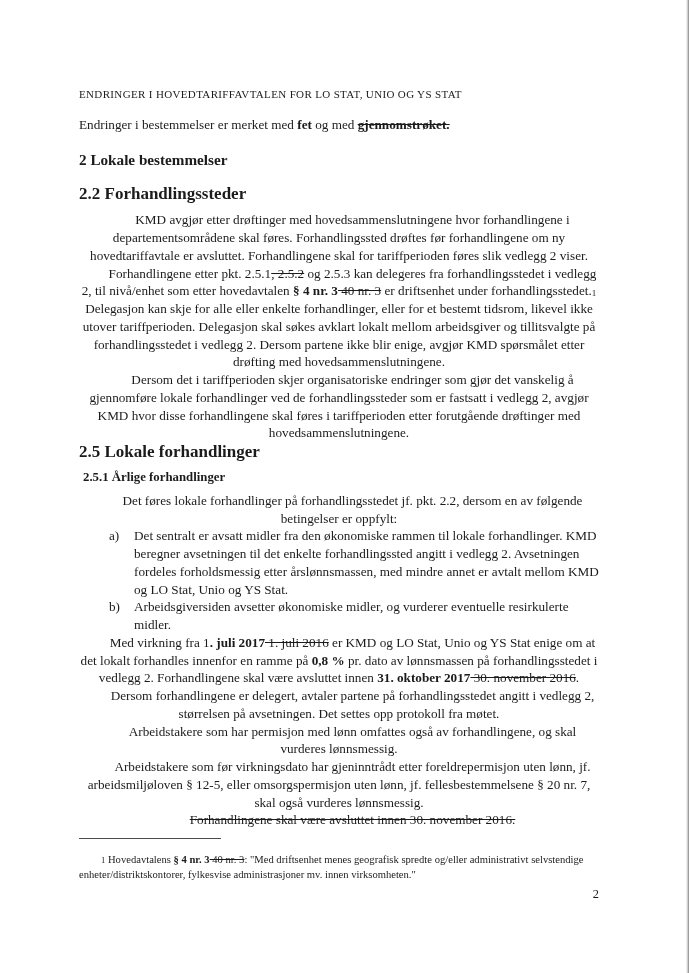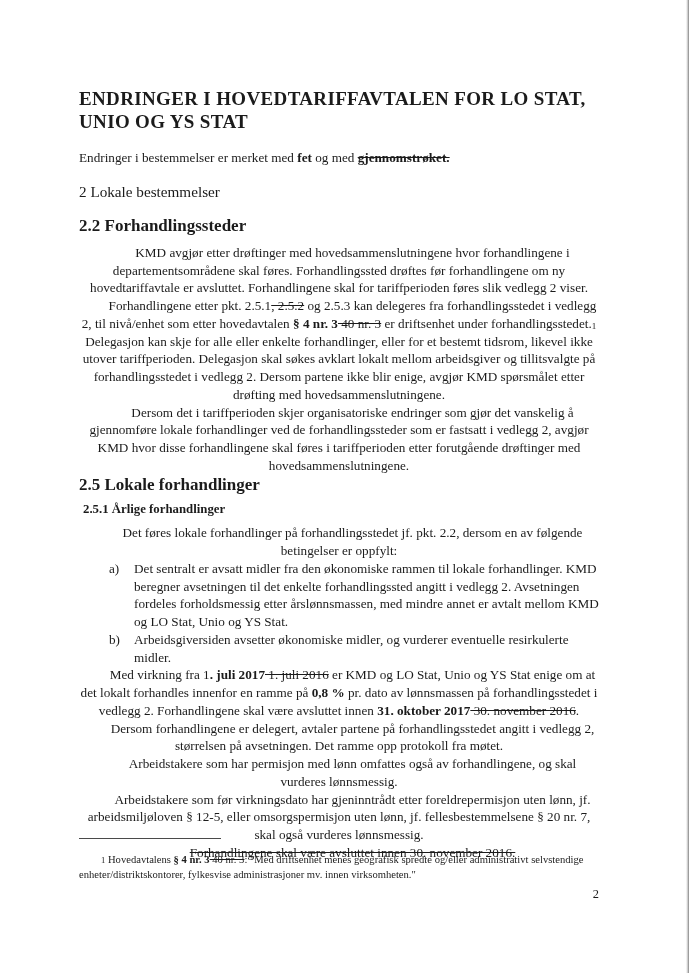--- a/index.html
+++ b/index.html
@@ -29,34 +29,34 @@
   .page {
     position: absolute;
     left: 0;
     top: 0;
     width: 689px;
     height: 973px;
     box-sizing: border-box;
     padding: 88px 90px 0 79px;
   }
   .doc-title {
-    font-size: 19px;
-    font-weight: bold;
+    font-size: 11px;
+    font-weight: normal;
     letter-spacing: 0.35px;
     margin: 0 0 15px 0;
     line-height: 1.2;
   }
   .lede {
     font-size: 13.2px;
     line-height: 1.33;
     margin: 4px 0 17px 0;
   }
   h2.h-major {
     font-size: 15.2px;
-    font-weight: normal;
+    font-weight: bold;
     margin: 0 0 15px 0;
     line-height: 1.2;
   }
   h3.h-minor {
     font-size: 17px;
     font-weight: bold;
     margin: 0 0 7px 0;
     line-height: 1.2;
   }
   .h-gap-top {
@@ -163,21 +163,21 @@
 
   <p class="body">Det føres lokale forhandlinger på forhandlingsstedet jf. pkt. 2.2, dersom en av følgende betingelser er oppfylt:</p>
 
   <ol class="alpha">
     <li><span class="marker">a)</span><span>Det sentralt er avsatt midler fra den økonomiske rammen til lokale forhandlinger. KMD beregner avsetningen til det enkelte forhandlingssted angitt i vedlegg 2. Avsetningen fordeles forholdsmessig etter årslønnsmassen, med mindre annet er avtalt mellom KMD og LO Stat, Unio og YS Stat.</span></li>
     <li><span class="marker">b)</span><span>Arbeidsgiversiden avsetter økonomiske midler, og vurderer eventuelle resirkulerte midler.</span></li>
   </ol>
 
   <p class="body"><span>Med virkning fra 1</span><span class="bold">. juli 2017</span><span class="strike"> 1. juli 2016</span><span> er KMD og LO Stat, Unio og YS Stat enige om at det lokalt forhandles innenfor en ramme på </span><span class="bold">0,8 %</span><span> pr. dato av lønnsmassen på forhandlingsstedet i vedlegg 2. Forhandlingene skal være avsluttet innen </span><span class="bold">31. oktober 2017</span><span class="strike"> 30. november 2016</span><span>.</span></p>
 
-  <p class="body">Dersom forhandlingene er delegert, avtaler partene på forhandlingsstedet angitt i vedlegg 2, størrelsen på avsetningen. Det ramme opp protokoll fra møtet.</p>
+  <p class="body">Dersom forhandlingene er delegert, avtaler partene på forhandlingsstedet angitt i vedlegg 2, størrelsen på avsetningen. Det settes opp protokoll fra møtet.</p>
 
   <p class="body">Arbeidstakere som har permisjon med lønn omfattes også av forhandlingene, og skal vurderes lønnsmessig.</p>
 
   <p class="body">Arbeidstakere som før virkningsdato har gjeninntrådt etter foreldrepermisjon uten lønn, jf. arbeidsmiljøloven § 12-5, eller omsorgspermisjon uten lønn, jf. fellesbestemmelsene § 20 nr. 7, skal også vurderes lønnsmessig.</p>
 
   <p class="body strike">Forhandlingene skal være avsluttet innen 30. november 2016.</p>
 
 </div>
 
 <div class="footnote-area">

